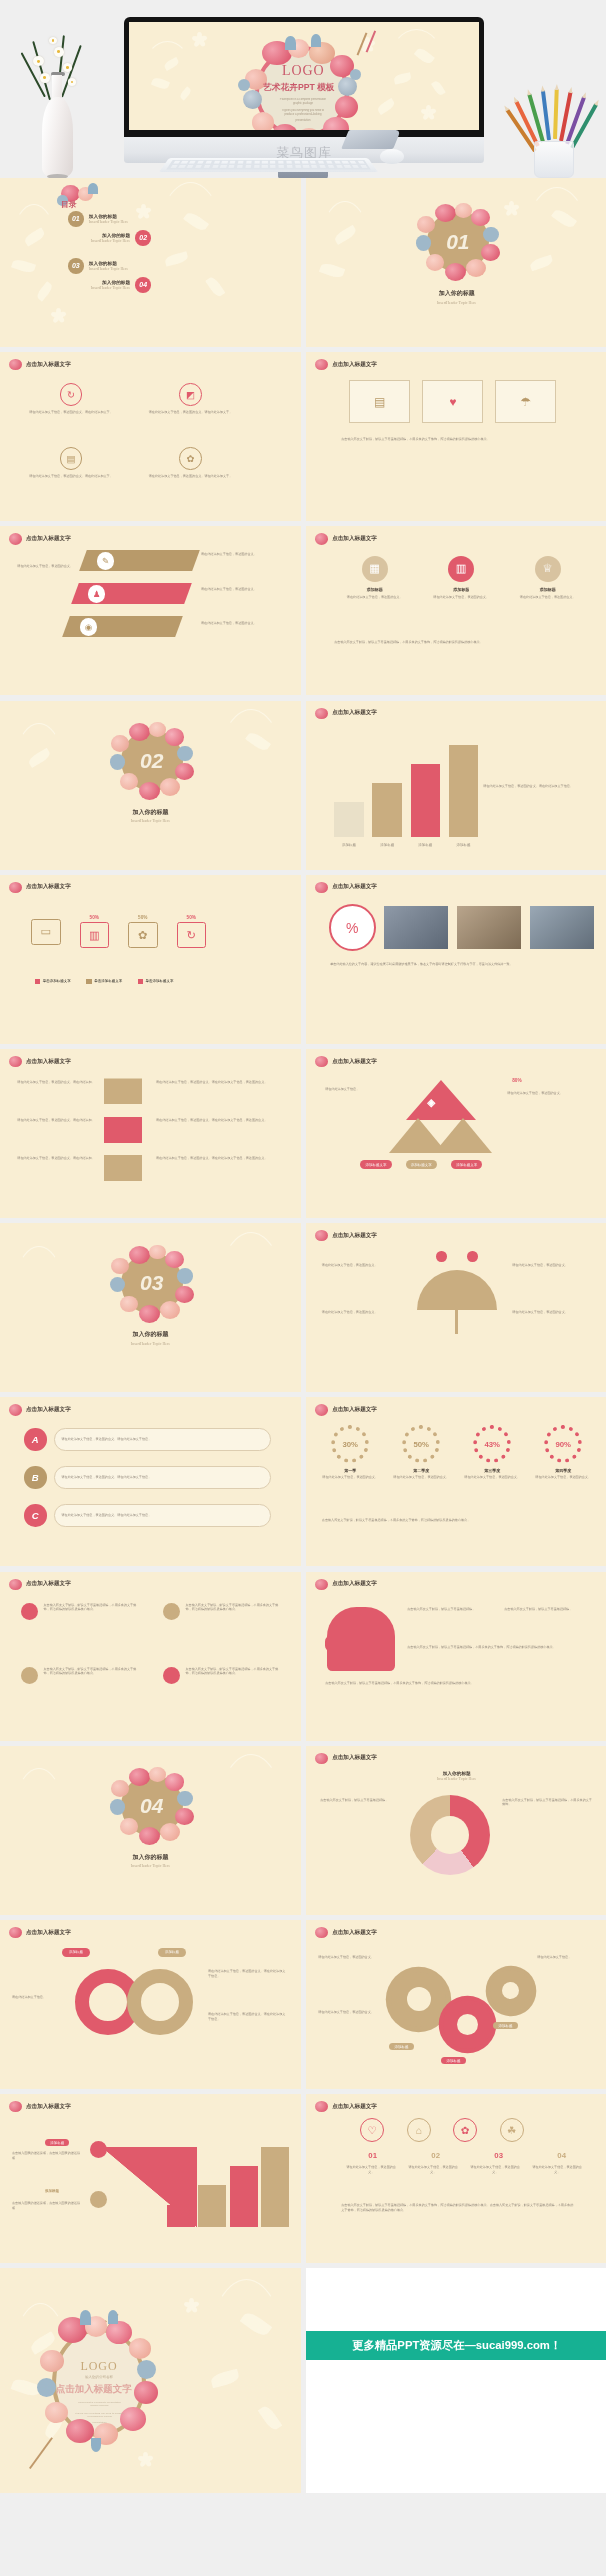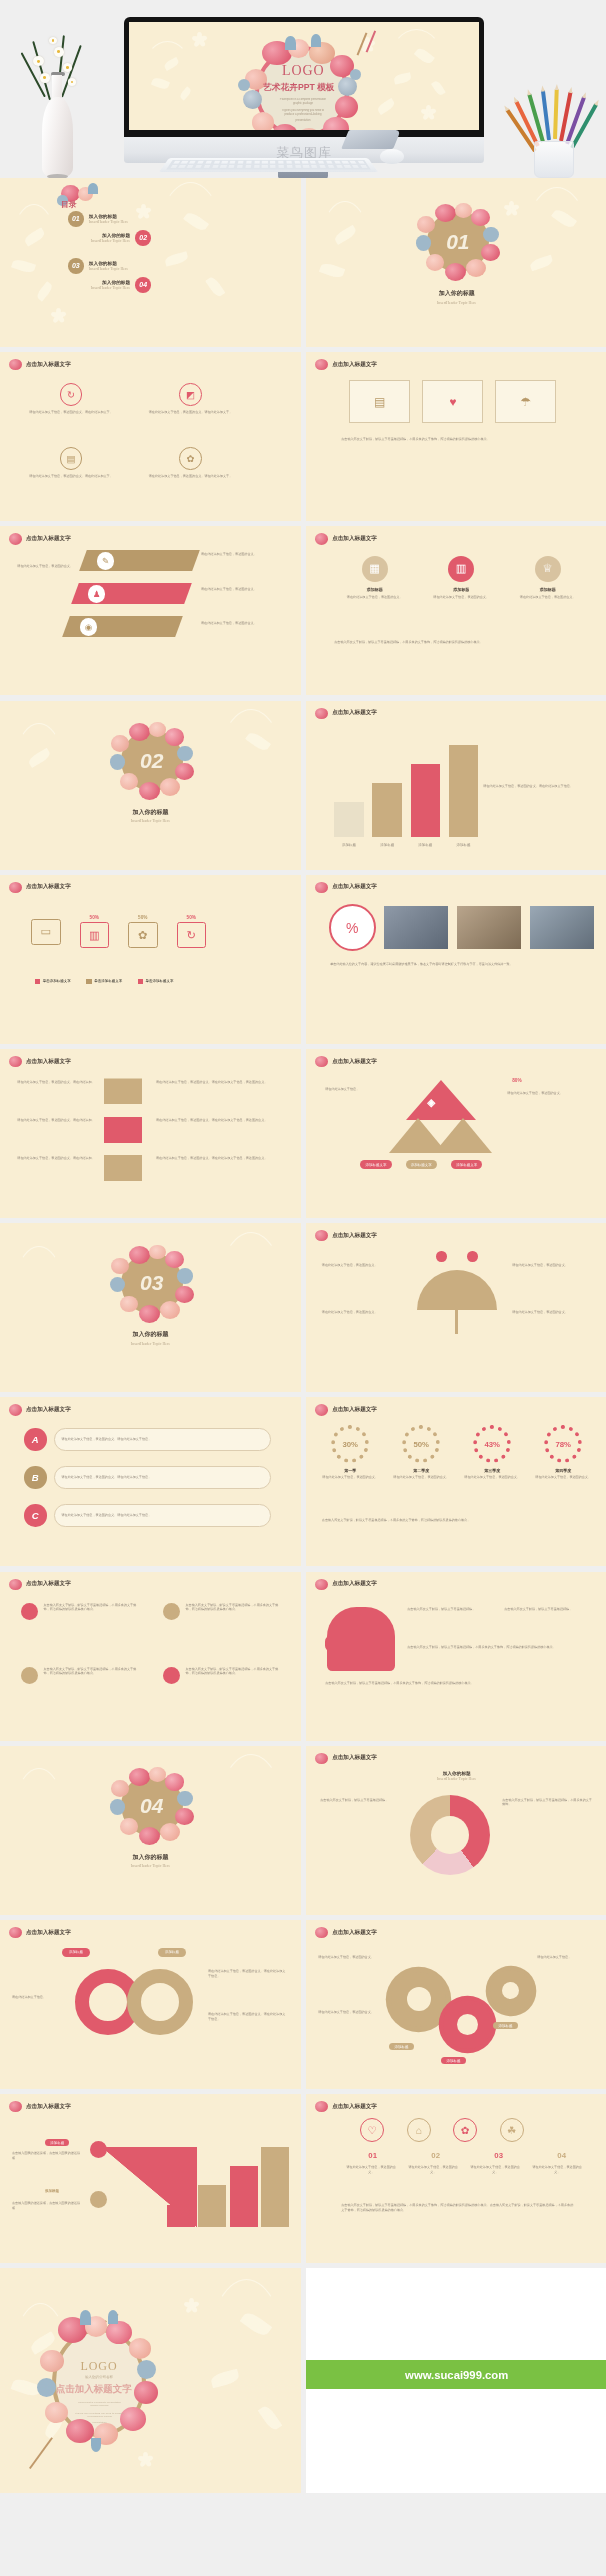--- a/index.html
+++ b/index.html
@@ -665,21 +665,21 @@
           </div>
           <div style="width:64px;text-align:center">
             <div style="width:38px;height:38px;margin:0 auto;border-radius:50%;border:4.3px dotted #e05a6b;display:flex;align-items:center;justify-content:center;font-size:7.8px;font-weight:bold;color:#e05a6b">
                 <span>43%</span>
               </div>
             <div class="cn tiny2" style="margin-top:4.3px">第三季度</div>
             <div class="hidden-text" style="margin-top:2.6px">请在此处添加文字信息，表达图的含义。</div>
           </div>
           <div style="width:64px;text-align:center">
             <div style="width:38px;height:38px;margin:0 auto;border-radius:50%;border:4.3px dotted #e05a6b;display:flex;align-items:center;justify-content:center;font-size:7.8px;font-weight:bold;color:#e05a6b">
-                <span>78%</span>
+                <span>90%</span>
               </div>
             <div class="cn tiny2" style="margin-top:4.3px">第四季度</div>
             <div class="hidden-text" style="margin-top:2.6px">请在此处添加文字信息，表达图的含义。</div>
           </div>
         </div>
         <div class="hidden-text" style="position:absolute;left:15.6px;top:121px;width:270px">点击输入简要文字解说，解说文字尽量概括精炼，不用多余的文字修饰，简洁精炼的解说所提炼的核心概念。</div>
       </div>
     </div>
 
     <div class="row">
@@ -914,19 +914,19 @@
             <div style="margin-top:3.5px;line-height:1.5">
               <div class="tiny" style="color:#c0b29a;transform:scale(.72)">Powerpoint is a complete presentation graphic package</div>
               <div class="tiny" style="color:#c0b29a;transform:scale(.72)">It gives you everything you need to produce a professional-looking</div>
               <div class="tiny" style="color:#c0b29a;transform:scale(.72)">presentation</div>
             </div>
           </div>
         </div>
       </div>
 
       <div class="slide footer-slide" style="height:225px">
-        <div class="band-b" style="position:absolute;left:0;top:92px;width:301px;height:29px;display:flex;align-items:center;justify-content:center;font-size:11.3px">www.sucai999.com</div>
+        <div class="band-a" style="position:absolute;left:0;top:63px;width:301px;height:29px;display:flex;align-items:center;justify-content:center;font-size:11.3px">更多精品PPT资源尽在—sucai999.com！</div>
       </div>
     </div>
 
   </div>
 </div>
 
 
 </body></html>

